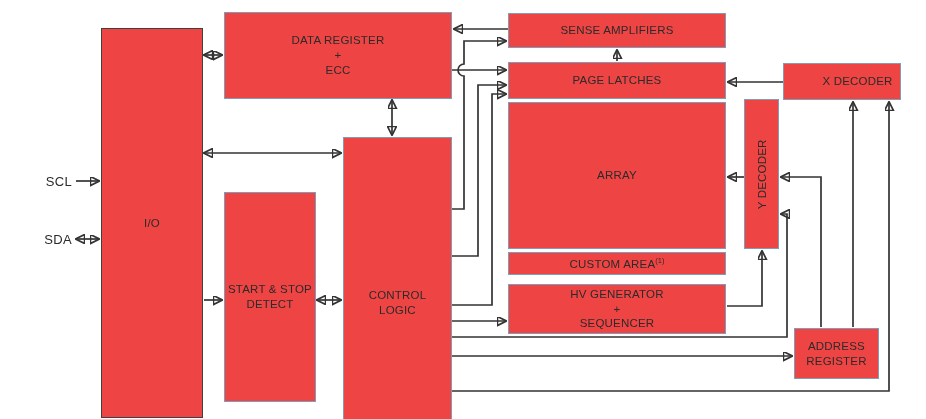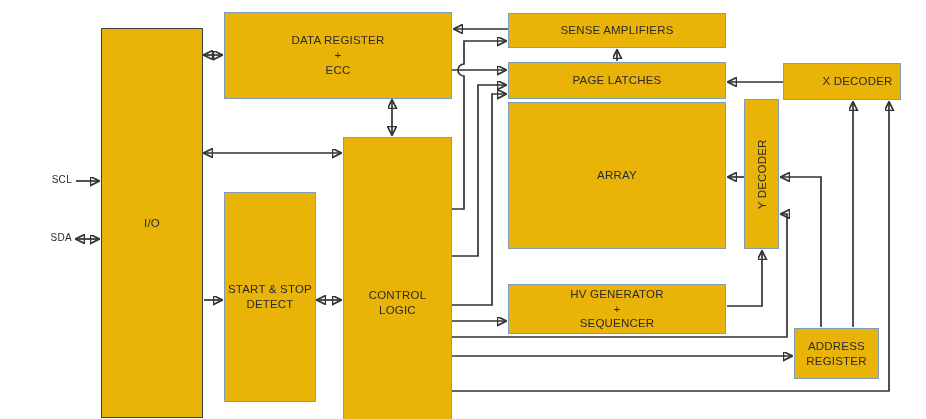--- a/index.html
+++ b/index.html
@@ -6,21 +6,21 @@
   .canvas{
     position:relative;
     width:926px;height:419px;
     background:#ffffff;
     font-family:"Liberation Sans", sans-serif;
     overflow:hidden;
   }
   .block{
     position:absolute;
     box-sizing:border-box;
-    background:#eab308;
+    background:#ef4444;
     border:1.5px solid #7e9db9;
     display:flex;
     align-items:center;
     justify-content:center;
     text-align:center;
   }
   .block.dark{border-color:#404040;}
   .block-label{
     white-space:pre-line;
     font-size:11.5px;
@@ -28,21 +28,21 @@
     color:#2b2b2b;
     letter-spacing:.2px;
   }
   .block-label sup{font-size:7.5px;letter-spacing:0;}
   .vlabel{
     transform:rotate(-90deg);
     white-space:nowrap;
   }
   .pin{
     position:absolute;
-    font-size:10px;
+    font-size:13px;
     color:#2b2b2b;
     letter-spacing:.3px;
     text-align:right;
     width:34px;
   }
   svg.wires{
     position:absolute;
     left:0;top:0;
     pointer-events:none;
   }
@@ -85,20 +85,23 @@
   </div>
 
   <div class="block" style="left:508px;top:102px;width:218px;height:147px;">
     <span class="block-label">ARRAY</span>
   </div>
 
   <div class="block" style="left:508px;top:62px;width:218px;height:37px;">
     <span class="block-label">PAGE LATCHES</span>
   </div>
 
+  <div class="block" style="left:508px;top:252px;width:218px;height:23px;">
+    <span class="block-label"><span>CUSTOM AREA</span><sup>(1)</sup></span>
+  </div>
 
   <div class="block" style="left:508px;top:284px;width:218px;height:50px;">
     <span class="block-label">HV GENERATOR
 +
 SEQUENCER</span>
   </div>
 
   <div class="block" style="left:783px;top:63px;width:118px;height:37px;padding-left:31px;">
     <span class="block-label">X DECODER</span>
   </div>

